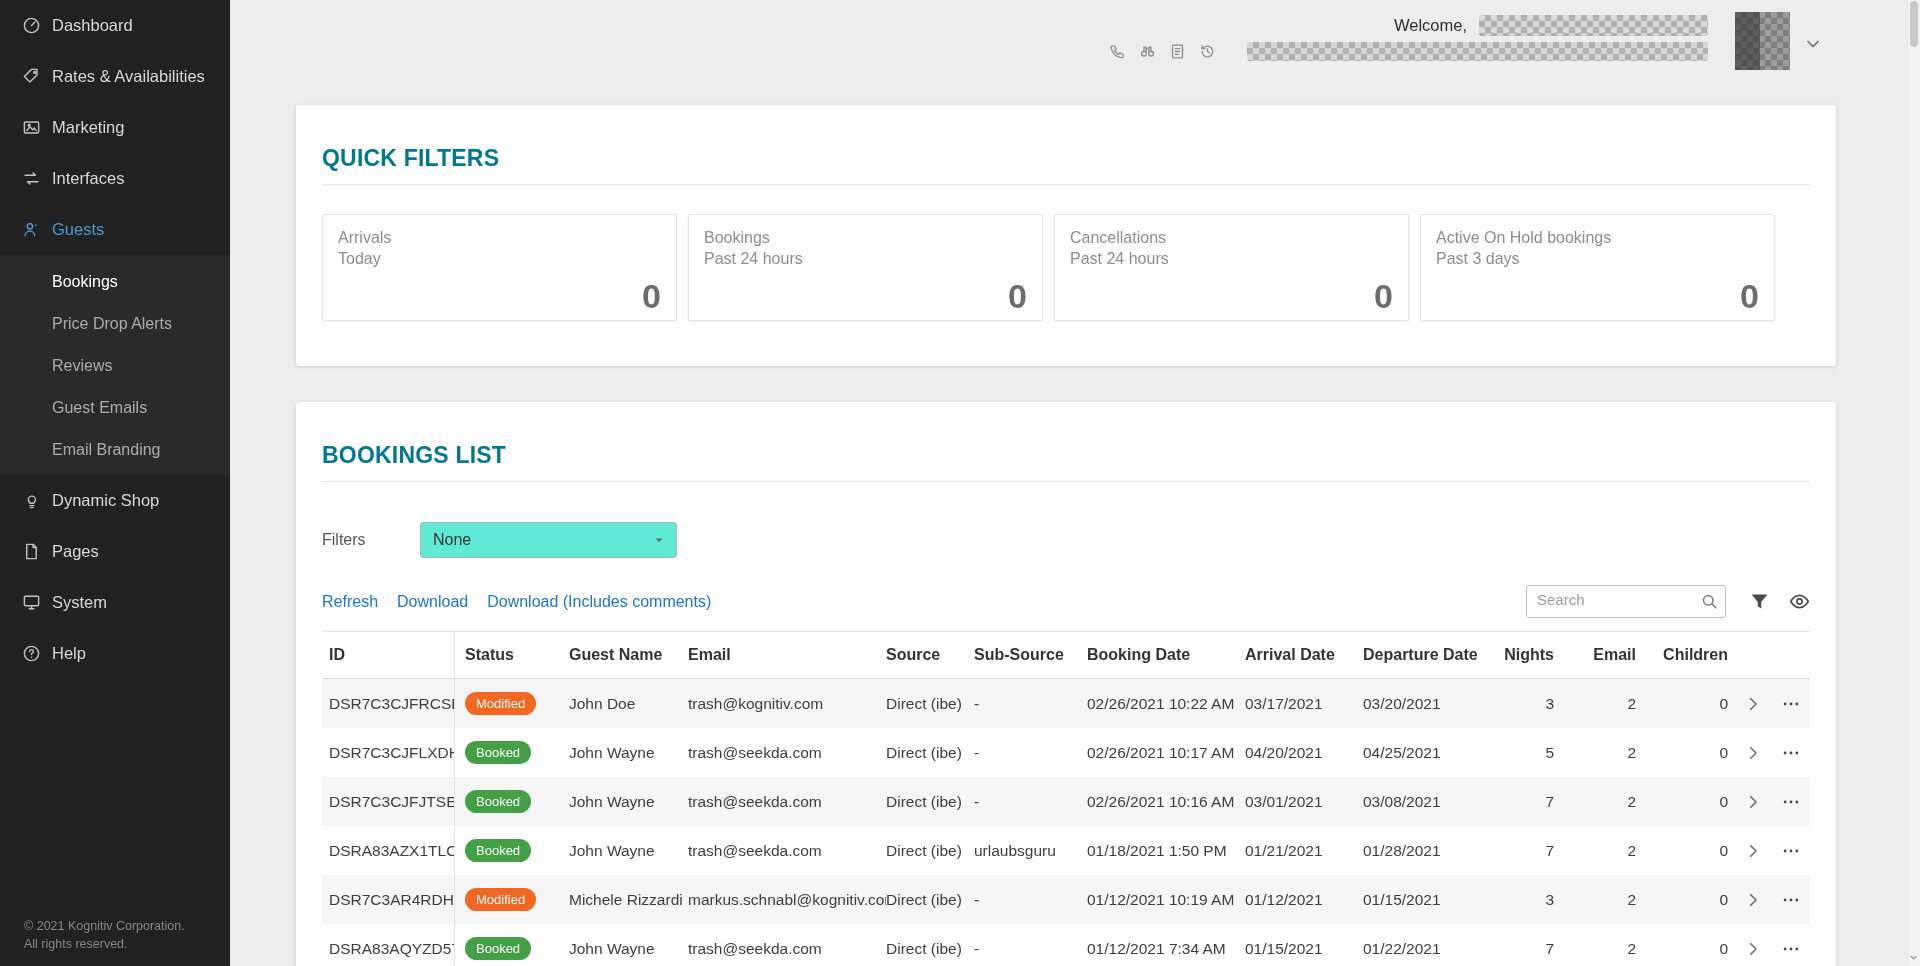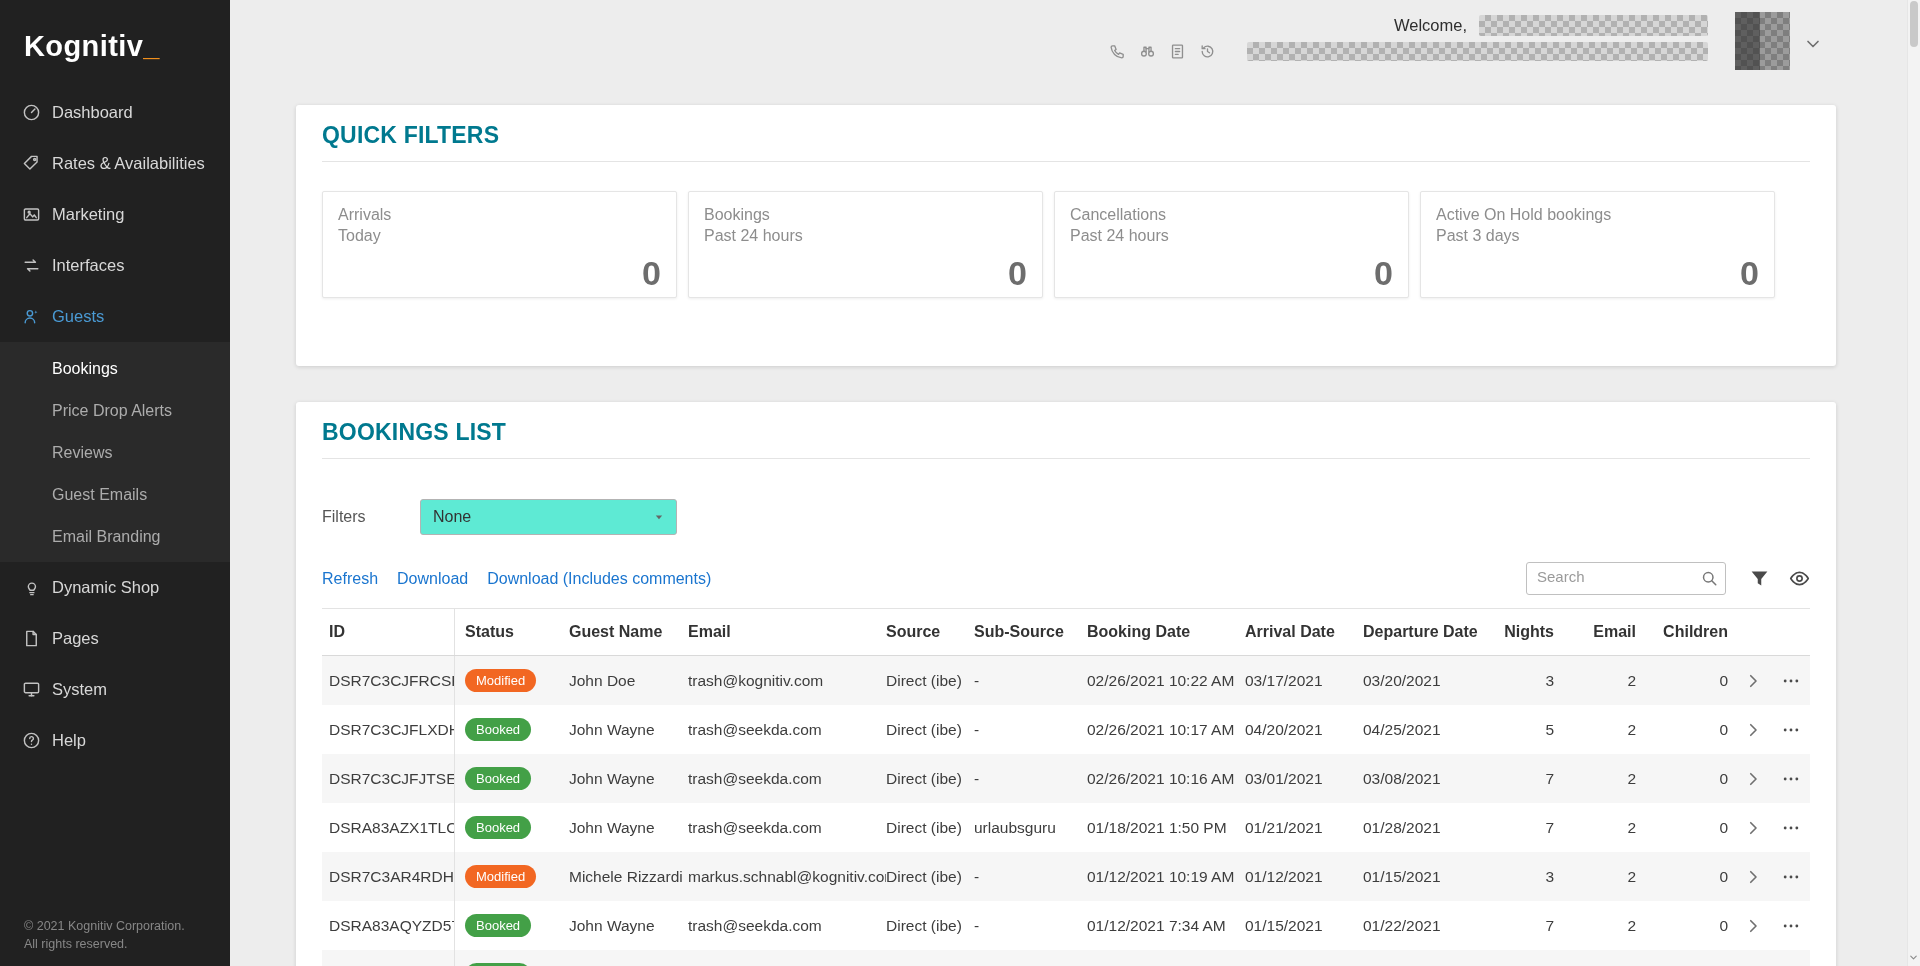--- a/index.html
+++ b/index.html
@@ -45,21 +45,21 @@
       linear-gradient(45deg,rgba(90,90,90,.45) 25%,transparent 25%,transparent 75%,rgba(90,90,90,.45) 75%);
       background-size:100% 100%,12px 12px,12px 12px;background-position:0 0,0 0,6px 6px;}
   .header-caret{position:absolute;top:34px;right:97px;width:20px;height:20px;color:#6f6f6f;cursor:pointer;}
   .header-caret svg{width:100%;height:100%;}
 
   
   .panel{position:absolute;background:#fff;border-radius:3px;box-shadow:0 1px 4px rgba(0,0,0,.14);}
   #quick-filters{left:66px;top:105px;width:1540px;height:261px;}
   #bookings-list{left:66px;top:402px;width:1540px;height:700px;}
   .panel-inner{padding:0 26px;}
-  .panel-title{padding-top:17px;font-size:23px;font-weight:700;color:#00798F;letter-spacing:.2px;}
+  .panel-title{padding-top:17px;font-size:23px;font-weight:700;color:#00798F;letter-spacing:.2px;margin-top:23px;}
   .panel-divider{height:1px;background:#e4e4e4;margin-top:12px;}
 
   
   .stat-row{display:flex;gap:11px;margin-top:29px;}
   .stat-card{width:355px;height:107px;border:1px solid #e5e5e5;border-radius:2px;background:#fff;
              box-shadow:0 1px 3px rgba(0,0,0,.07);position:relative;padding:12px 15px;
              box-sizing:border-box;cursor:pointer;}
   .stat-line{font-size:16px;color:#8d8d8d;line-height:1.32;}
   .stat-value{position:absolute;right:15px;bottom:4px;font-size:34px;font-weight:600;color:#6d6d6d;}
 
@@ -108,21 +108,20 @@
   .v-scrollbar{position:absolute;top:0;right:0;width:12px;height:966px;background:#f3f3f3;
                border-left:1px solid #e6e6e6;z-index:9;}
   .v-thumb{position:absolute;top:1px;left:2px;width:8px;height:46px;background:#c9c9c9;border-radius:4px;cursor:pointer;}
   .v-arrow{position:absolute;bottom:3px;left:0;width:11px;height:11px;color:#8a8a8a;cursor:pointer;}
   .v-arrow svg{width:100%;height:100%;}
 </style>
 </head>
 <body>
 
 <aside class="sidebar">
-  <div class="logo"><span>Kognitiv</span><span class="logo-accent">_</span></div>
 
   <nav>
     <div class="nav-item">
       <span class="nicon">
           <svg viewBox="0 0 24 24" fill="none" stroke="currentColor" stroke-width="1.8" stroke-linecap="round" stroke-linejoin="round">
             <circle cx="12" cy="12" r="9"></circle>
             <path d="M12 12l4.3-4.3"></path>
           </svg>
         </span>
       <span>Dashboard</span>

